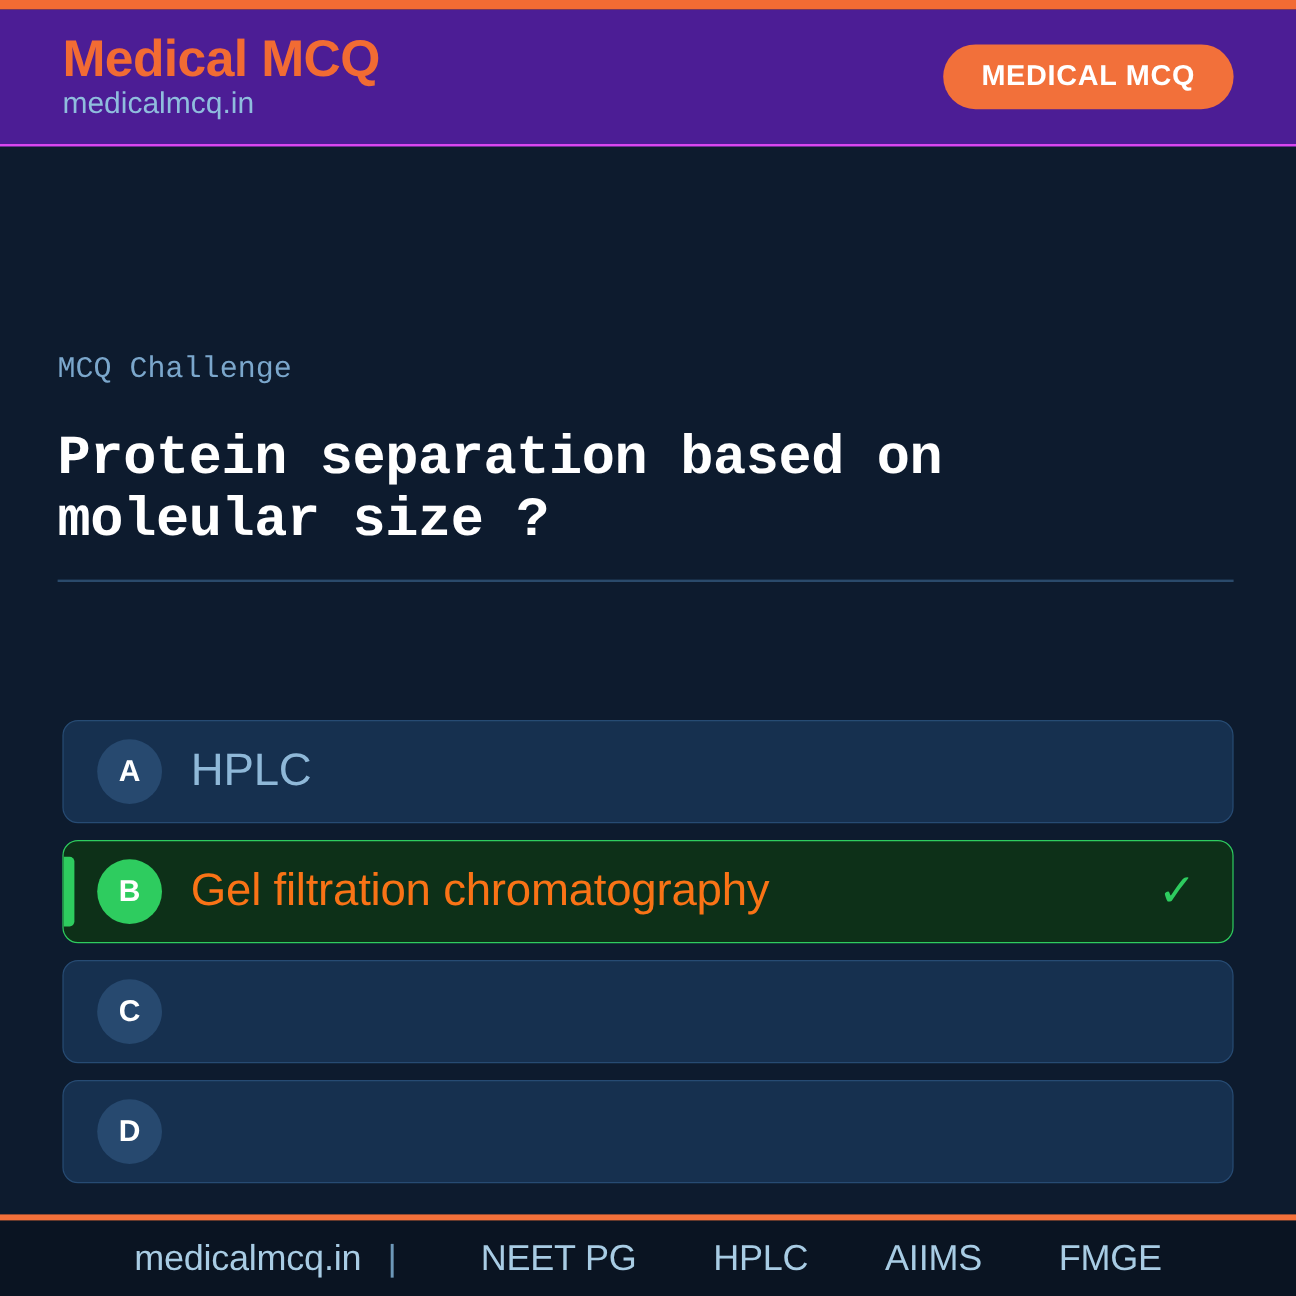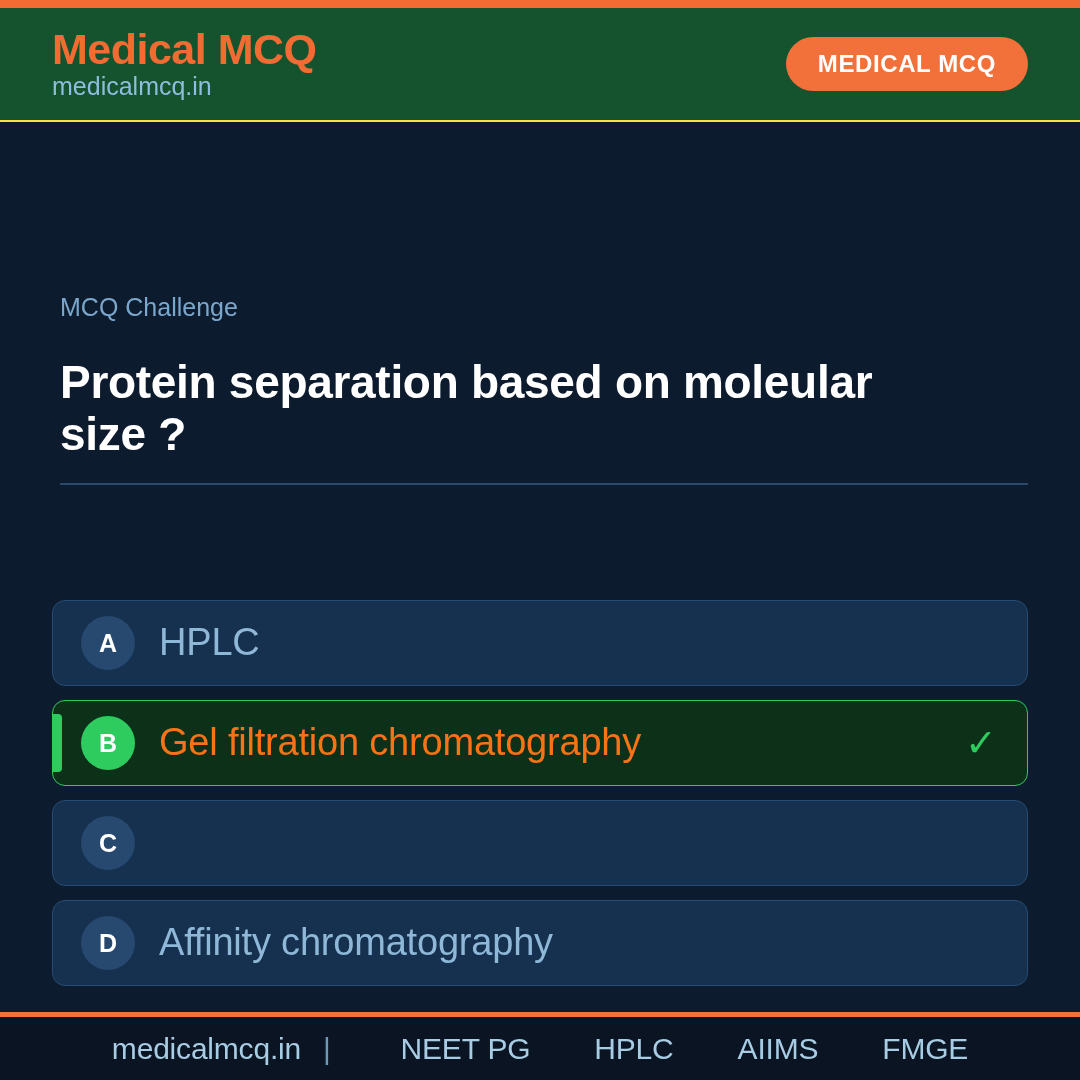--- a/index.html
+++ b/index.html
@@ -26,22 +26,22 @@
   .top-accent {
     height: 8px;
     background: #f26b33;
     flex: 0 0 auto;
   }
 
   
   .header {
     flex: 0 0 auto;
     height: 114px;
-    background: #14532d;
-    border-bottom: 2px solid #fde047;
+    background: #4c1d95;
+    border-bottom: 2px solid #d946ef;
     box-sizing: border-box;
     display: flex;
     align-items: center;
     justify-content: space-between;
     padding: 0 52px 0 52px;
   }
   .brand {
     display: flex;
     flex-direction: column;
     justify-content: center;
@@ -73,23 +73,24 @@
 
   
   .main {
     flex: 1 1 auto;
     position: relative;
     padding: 0 52px;
     box-sizing: border-box;
   }
   .q-block {
     position: absolute;
-    left: 60px;
+    left: 48px;
     right: 52px;
     top: 172px;
+    font-family: Liberation Mono, monospace;
   }
   .q-kicker {
     font-size: 25px;
     color: #7ba7cc;
     line-height: 1.1;
     margin-bottom: 9px;
   }
   .q-title {
     font-size: 46px;
     font-weight: bold;
@@ -251,21 +252,20 @@
 
       <div class="option">
         <span class="accent"></span>
         <span class="letter">C</span>
         <span class="check">✓</span>
       </div>
 
       <div class="option">
         <span class="accent"></span>
         <span class="letter">D</span>
-        <span class="otext">Affinity chromatography</span>
         <span class="check">✓</span>
       </div>
 
     </div>
   </div>
 
   <div class="footer">
     <div class="footer-inner">
       <span class="footer-site">medicalmcq.in</span>
       <span class="footer-sep">|</span>

